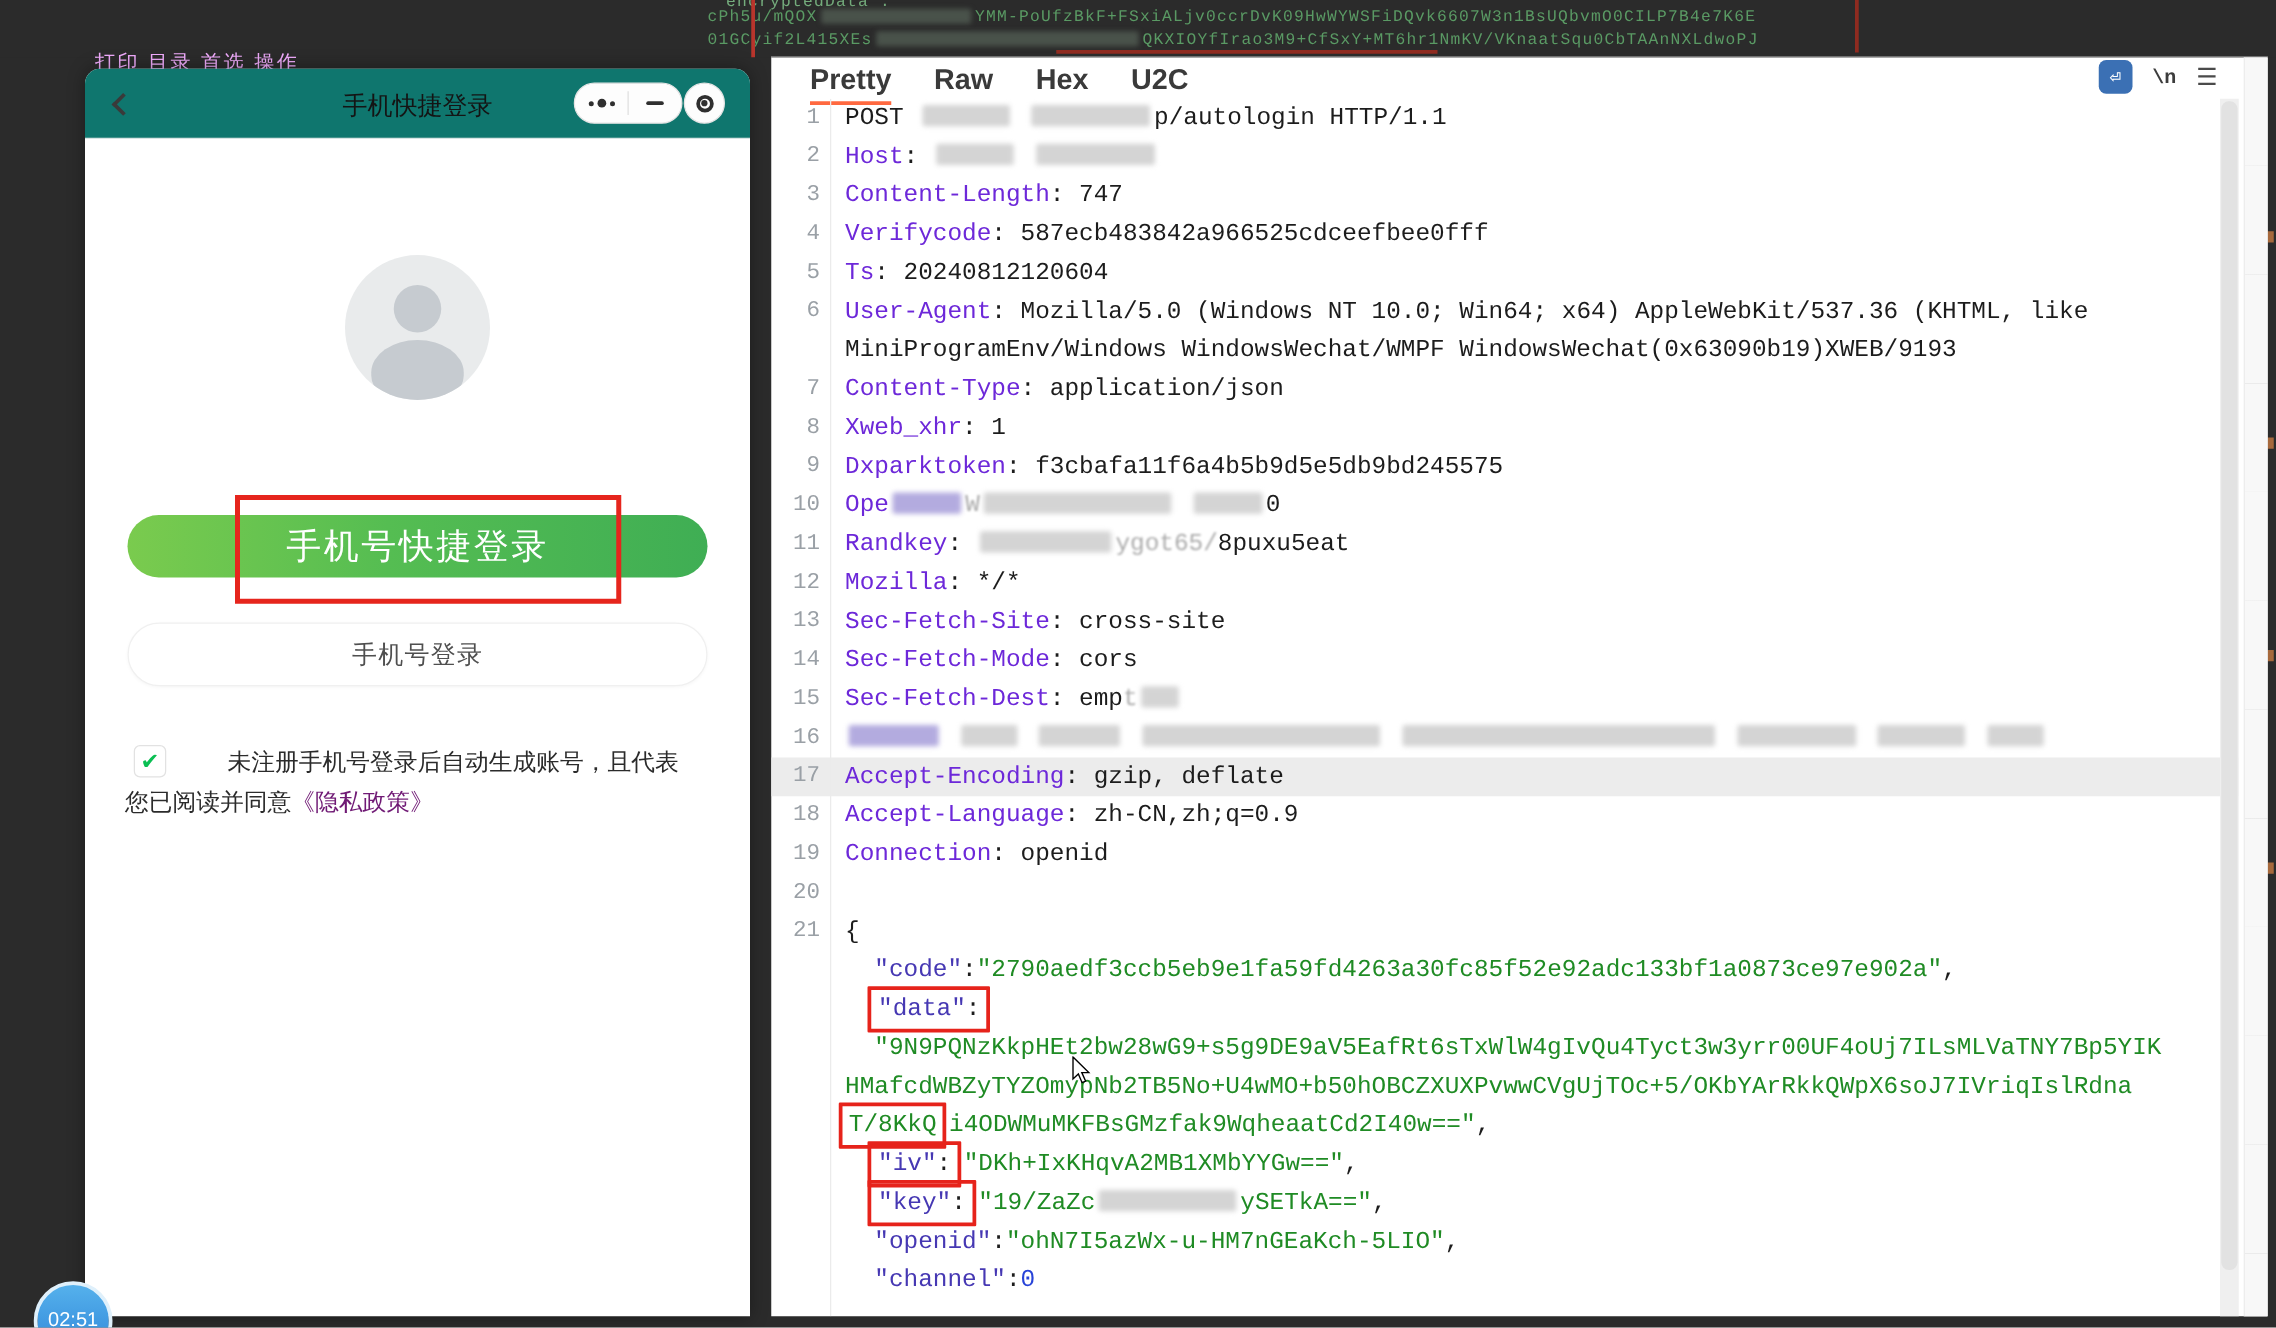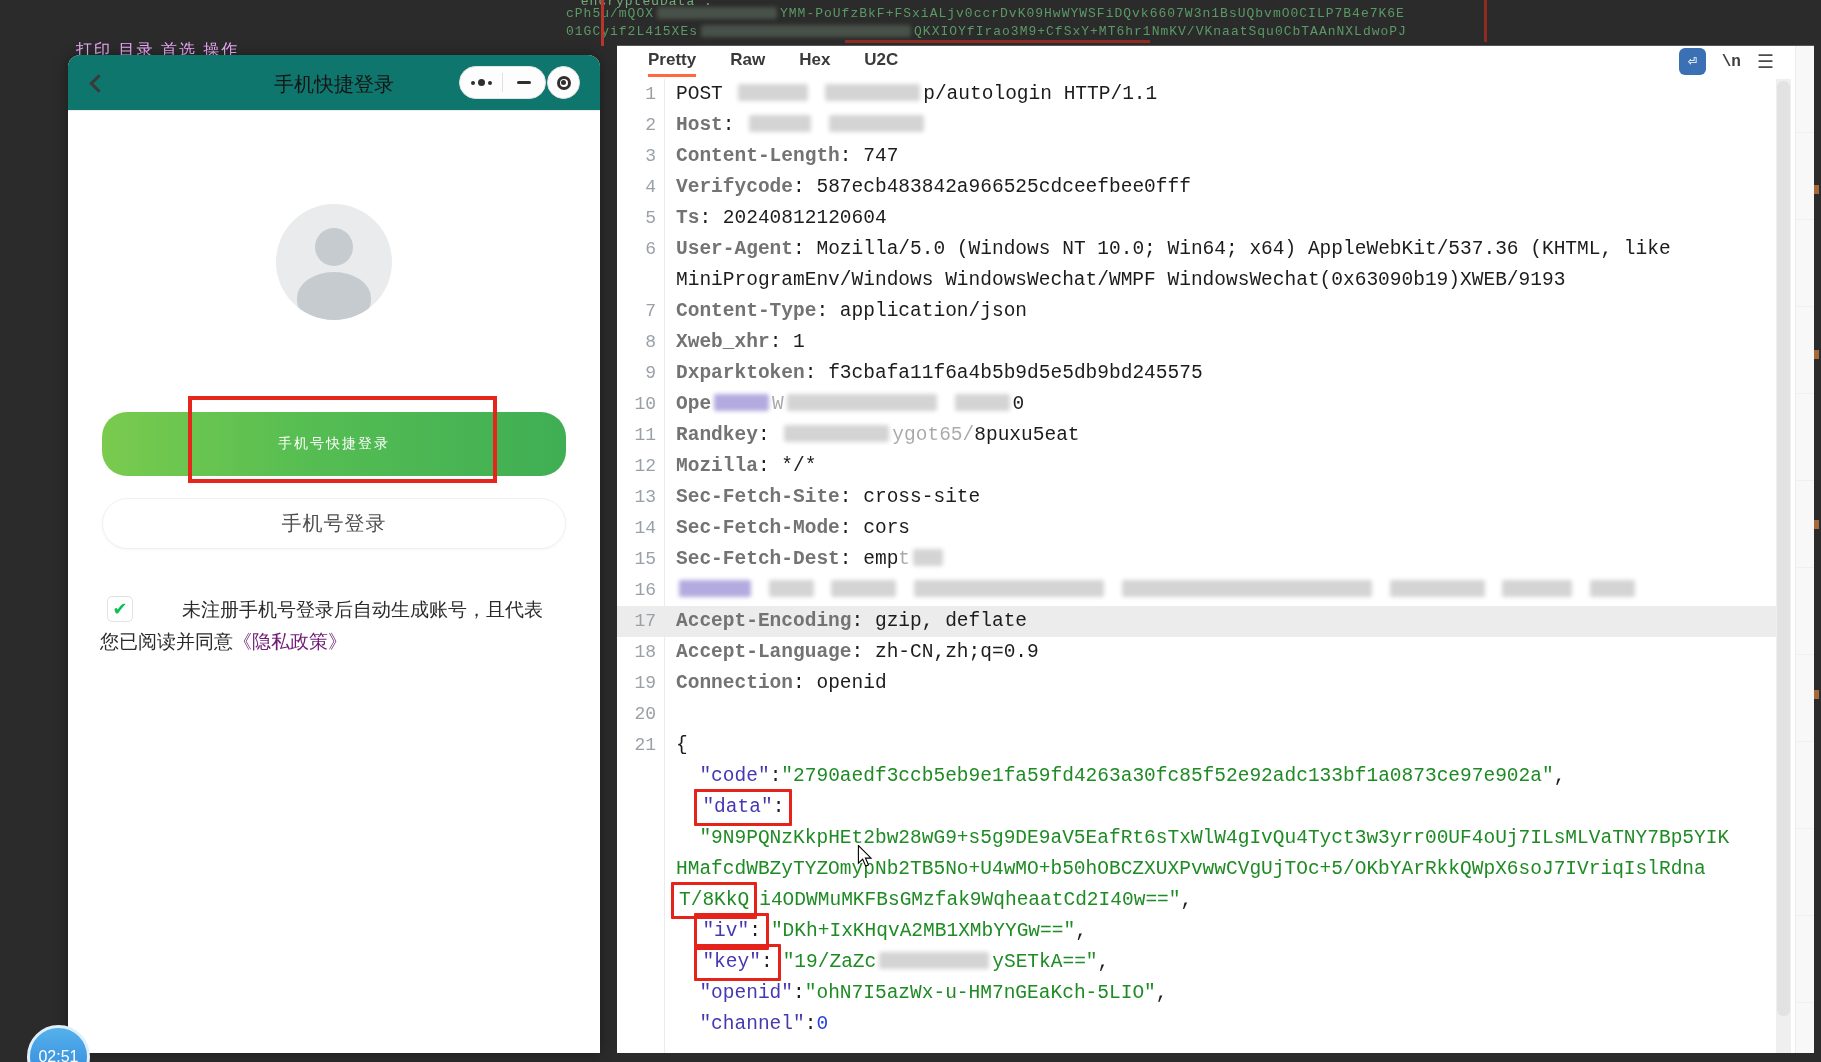--- a/index.html
+++ b/index.html
@@ -35,50 +35,50 @@
   .cap-min { flex:1; display:flex; justify-content:center; align-items:center; cursor:pointer; height:100%; }
   .cap-min i { display:block; width:14px; height:3px; background:#2f2f2f; border-radius:2px; }
   .ma-circlebtn { position:absolute; left:479px; top:11px; width:33px; height:33px; border:1px solid #e4e4e4; border-radius:50%; background:#fdfdfd; display:flex; align-items:center; justify-content:center; cursor:pointer; }
   .target-ring { width:14px; height:14px; border:3px solid #2f2f2f; border-radius:50%; display:flex; align-items:center; justify-content:center; }
   .target-dot { width:5px; height:5px; background:#2f2f2f; border-radius:50%; }
 
   .ma-avatar { position:absolute; left:208px; top:149px; width:116px; height:116px; border-radius:50%; background:#e9ebec; overflow:hidden; }
   .av-head { position:absolute; left:39px; top:24px; width:38px; height:38px; border-radius:50%; background:#c6cbd0; }
   .av-body { position:absolute; left:21px; top:68px; width:74px; height:52px; border-radius:50% 50% 45% 45%; background:#c6cbd0; }
 
-  .ma-btn-green { position:absolute; left:34px; top:357px; width:464px; height:64px; border-radius:25px; border:none; background:linear-gradient(90deg,#7acb4e 0%,#55bd52 45%,#3fae54 100%); color:#fff; font-size:14px; letter-spacing:2px; cursor:pointer; font-family:inherit; }
+  .ma-btn-green { position:absolute; left:34px; top:357px; width:464px; height:50px; border-radius:25px; border:none; background:linear-gradient(90deg,#7acb4e 0%,#55bd52 45%,#3fae54 100%); color:#fff; font-size:28px; letter-spacing:2px; cursor:pointer; font-family:inherit; }
   .ma-redbox { position:absolute; left:120px; top:341px; width:309px; height:87px; border:4px solid #e6251d; pointer-events:none; }
   .ma-btn-white { position:absolute; left:34px; top:443px; width:464px; height:51px; border-radius:26px; background:#fff; border:1px solid #f0f0f0; box-shadow:0 1px 3px rgba(0,0,0,.04); color:#4f4f4f; font-size:20px; letter-spacing:1px; cursor:pointer; font-family:inherit; }
 
   .ma-agree-check { position:absolute; left:39px; top:541px; width:26px; height:26px; border:1px solid #e2e2e2; border-radius:5px; background:#fff; color:#0abf53; font-size:18px; line-height:24px; text-align:center; cursor:pointer; }
   .ma-agree-l1 { position:absolute; left:82px; top:542px; font-size:19px; color:#2b2b2b; white-space:nowrap;margin-left:32px; }
   .ma-agree-l2 { position:absolute; left:32px; top:574px; font-size:19px; color:#2b2b2b; white-space:nowrap; }
   .ma-link { color:#701a75; cursor:pointer; }
 
   
   .badge { position:absolute; left:27px; top:1025px; width:63px; height:63px; border-radius:50%; background:linear-gradient(180deg,#55b1ec 0%,#2e84d8 100%); border:3px solid #dff0fb; color:#fff; font-size:16px; display:flex; align-items:center; justify-content:center; cursor:pointer; }
 
   
   .editor { position:absolute; left:617px; top:45px; width:1197px; height:1008px; background:#fff; border-top:1px solid #555; }
   .tabbar { position:relative; height:33px; }
   .tabs { position:absolute; left:31px; top:4px; display:flex; gap:34px; }
-  .tab { font-size:17px; font-weight:600; color:#3a3a3a; cursor:pointer; padding-bottom:4px; }
+  .tab { font-size:23px; font-weight:600; color:#3a3a3a; cursor:pointer; padding-bottom:4px; }
   .tab.active { border-bottom:3px solid #ff6940; }
   .ed-icons { position:absolute; right:40px; top:2px; display:flex; align-items:center; gap:16px; }
   .ic-wrap { width:27px; height:27px; background:#3b70b4; border-radius:6px; color:#fff; font-size:15px; font-weight:bold; display:flex; align-items:center; justify-content:center; cursor:pointer; font-family:"Liberation Mono",monospace; }
   .ic-nl { font-family:"Liberation Mono",monospace; font-size:16px; font-weight:bold; color:#3c3c3c; cursor:pointer; }
   .ic-menu { font-size:19px; color:#4a4a4a; cursor:pointer; }
 
   .content { position:absolute; left:0; top:33px; right:23px; bottom:0; overflow:hidden; }
   .gutterline { position:absolute; left:47px; top:0; bottom:0; width:1px; background:#ebebeb; }
   .row { display:flex; height:31px; line-height:31px; }
   .row.hl { background:#ececec; }
   .ln { width:47px; padding-right:8px; text-align:right; color:#9aa0a6; font-family:"Liberation Mono",monospace; font-size:18px; flex:none; }
   .code { padding-left:12px; white-space:pre; font-family:"Liberation Mono",monospace; font-size:19.5px; color:#1c1c1c; }
-  .sg-h { color:#737373;font-weight:bold; }
+  .sg-h { color:#6d28d9; }
   .sg-t { color:#1c1c1c; }
   .sg-g { color:#1f8b24; }
   .sg-p { color:#4638b3; }
   .sg-b { color:#2743d8; }
   .sg-gh { color:rgba(30,30,30,.38); filter:blur(.7px); }
   .pill { display:inline-block; height:17px; background:#d4d4d4; border-radius:2px; filter:blur(2px); vertical-align:-2px; margin:0 3px; }
   .pill.p { background:#b3abdf; }
   .redbox { display:inline-block; border:3px solid #e6231b; border-radius:1px; padding:0 5px; margin:-5px 2px -5px -5px; }
 
   .scrolltrack { position:absolute; right:23px; top:33px; bottom:0; width:15px; background:#efefef; }

